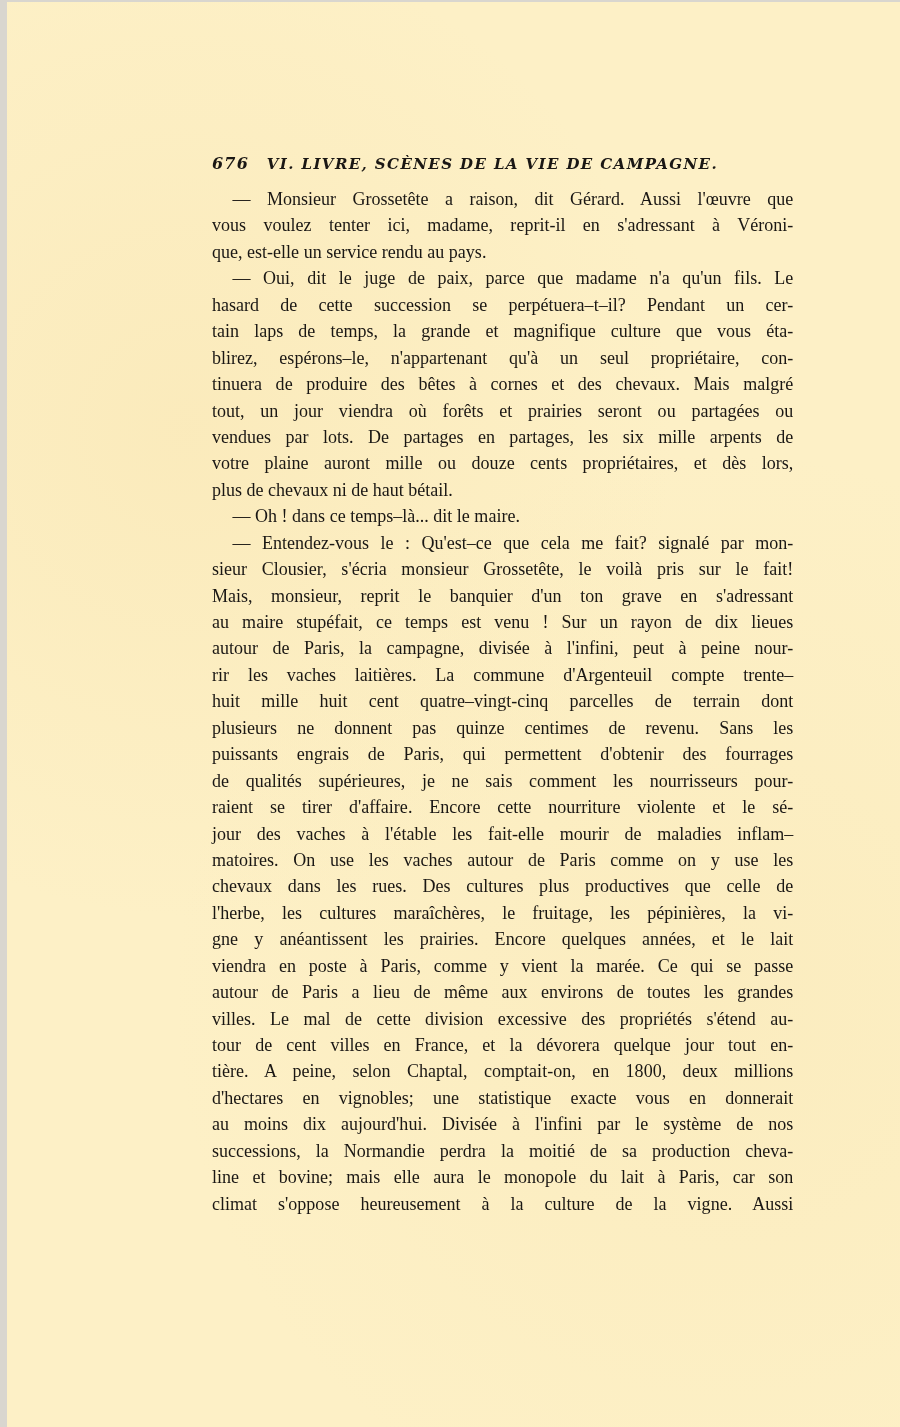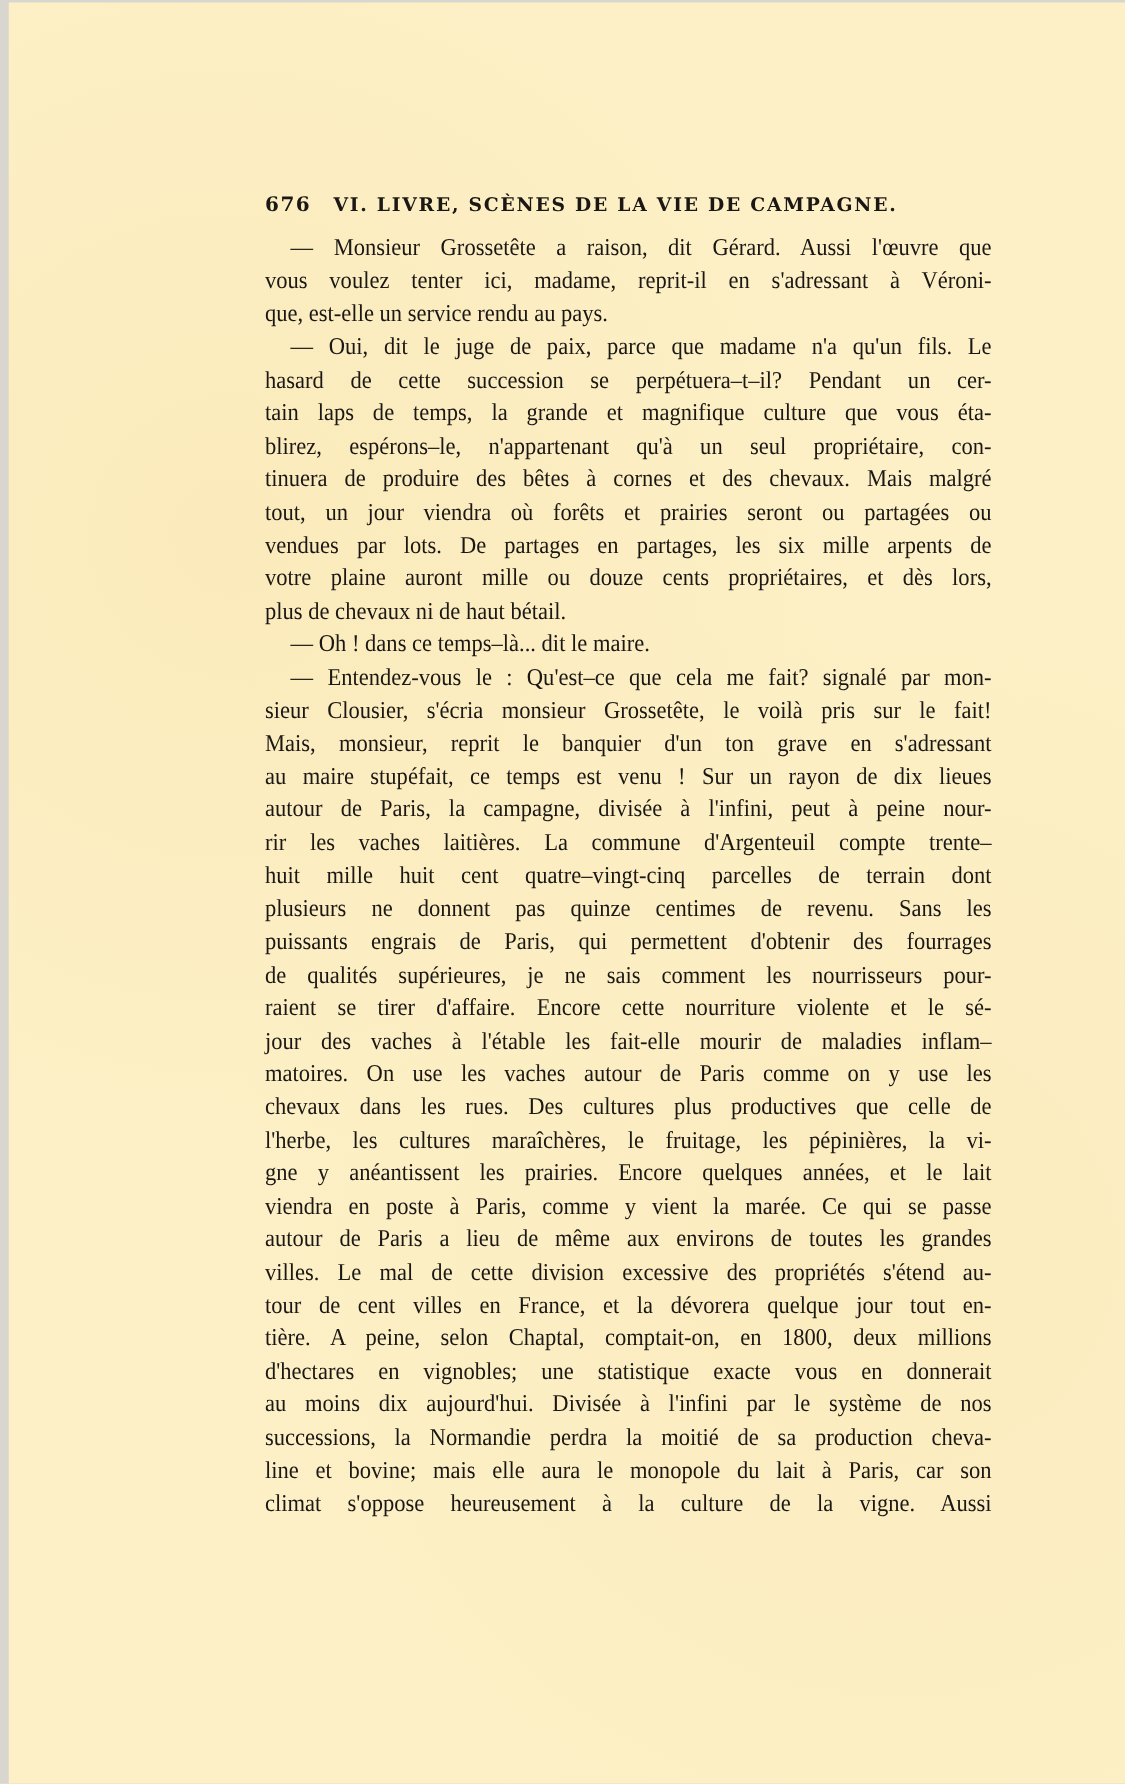--- a/index.html
+++ b/index.html
@@ -29,20 +29,21 @@
       left: 205px;
       top: 152px;
       width: 580px;
       height: 26px;
       font-family: "DejaVu Serif", serif;
       font-weight: bold;
       font-size: 16px;
       color: #1a1714;
       letter-spacing: 1.2px;
       white-space: nowrap;
+      font-style: italic;
     }
     .running-head .folio {
       display: inline-block;
       width: 48px;
     }
     .running-head .title {
       display: inline-block;
       font-size: 15px;
       letter-spacing: 1.4px;
     }

